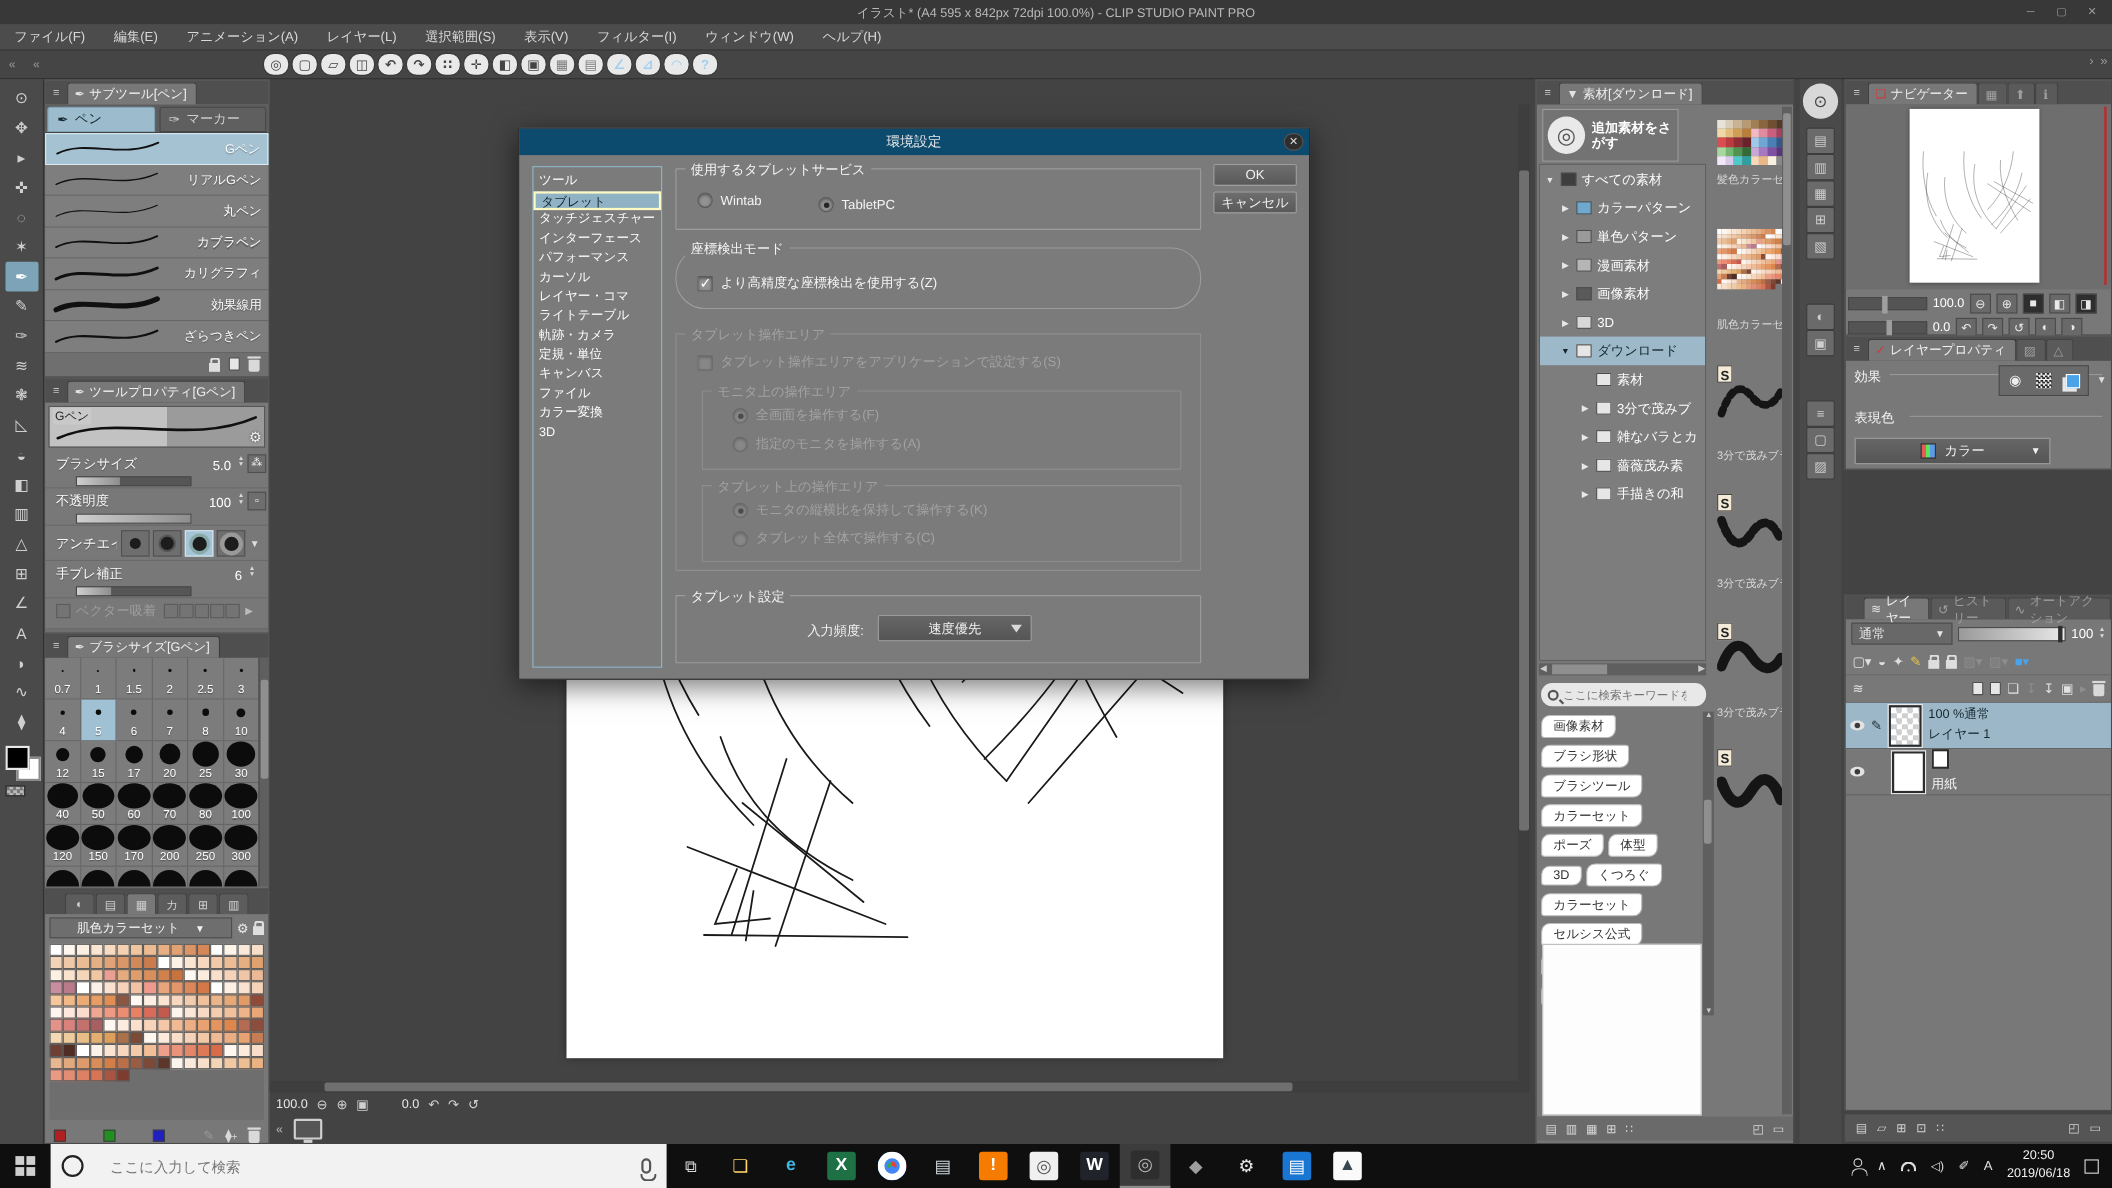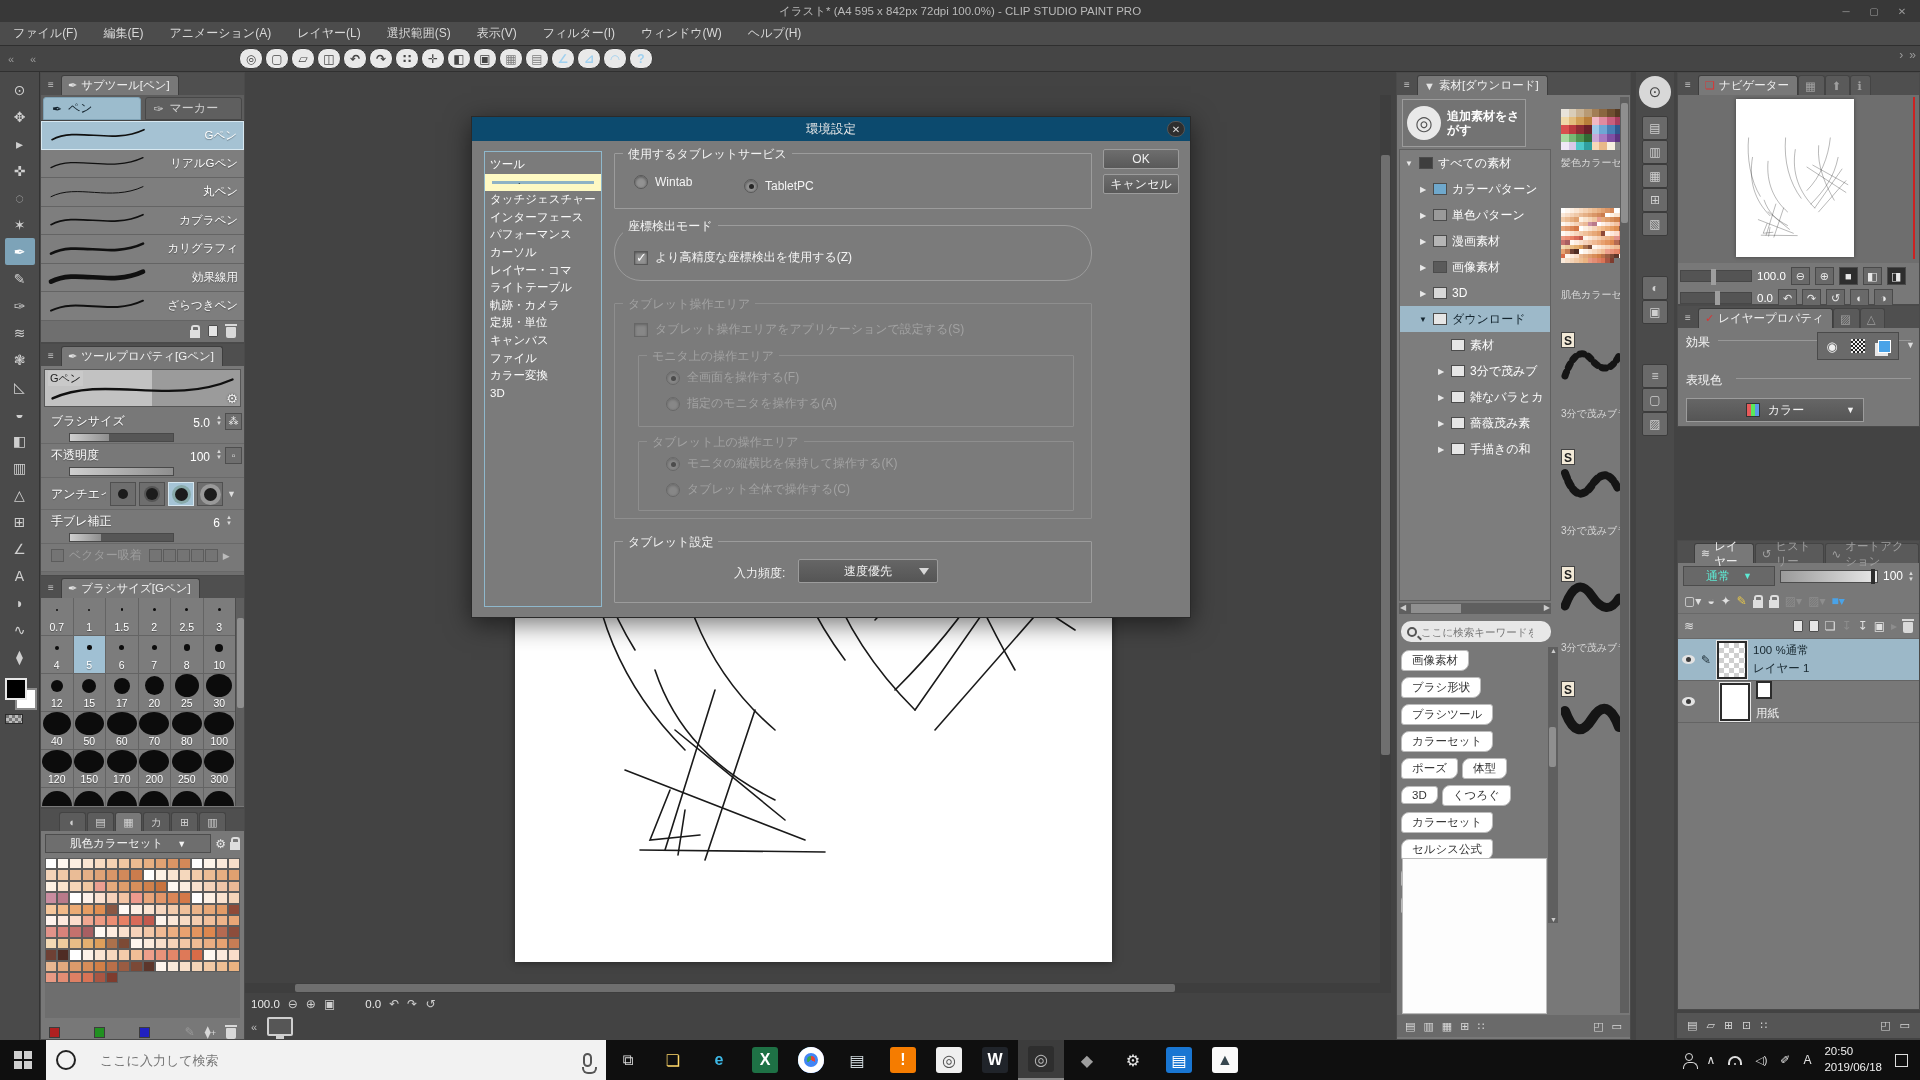--- a/index.html
+++ b/index.html
@@ -116,21 +116,21 @@
   .statrow2{left:245px;top:1013px;width:1146px;height:27px;display:flex;align-items:center;gap:10px;padding-left:6px;position:absolute;}
   .monico{width:26px;height:19px;border:2px solid #cfcfcf;border-radius:2px;position:relative;background:#565656;}
   .monico::after{content:"";position:absolute;left:7px;bottom:-5px;width:8px;height:3px;background:#cfcfcf;}
 
   
   .dlg{left:471px;top:116px;width:720px;height:502px;background:#7b7b7b;border:1px solid #2a2a2a;box-shadow:0 6px 24px rgba(0,0,0,.55);z-index:50;}
   .dlgtitle{height:24px;background:#0c4a6e;display:flex;align-items:center;justify-content:center;color:#e8e8e8;font-size:12.5px;position:relative;}
   .dlgclose{position:absolute;right:5px;top:4px;width:18px;height:16px;background:#2e2e2e;color:#ddd;border-radius:8px;display:flex;align-items:center;justify-content:center;font-size:10px;border:1px solid #555;}
   .dlglist{position:absolute;left:12px;top:34px;width:118px;height:456px;border:1px solid #8fb8cc;background:#7b7b7b;padding-top:4px;}
   .dlgli{height:17.6px;line-height:17.6px;padding-left:5px;font-size:11.5px;color:#fcfcfc;white-space:nowrap;overflow:hidden;}
-  .dlgli.sel{background:#8fb3c5;border:7px solid #fef9c3;color:#10222c;font-weight:bold;}
+  .dlgli.sel{background:#8fb3c5;border:2px solid #fef9c3;color:#10222c;}
   .grp{position:absolute;border:1px solid #9c9c9c;border-radius:1px;}
   .gt{position:absolute;top:-8px;left:8px;background:#7b7b7b;padding:0 5px;font-size:12px;color:#f4f4f4;white-space:nowrap;}
   .grp.dis{border-color:#8e8e8e;}
   .grp.dis .gt{color:#a2a2a2;}
   .ctl{position:absolute;display:flex;align-items:center;gap:7px;font-size:12px;color:#f4f4f4;}
   .ctl.dis{color:#a2a2a2;}
   .rad{width:14px;height:14px;border-radius:50%;background:#929292;border:1px solid #585858;box-shadow:inset 0 1px 3px rgba(0,0,0,.45);position:relative;flex:none;}
   .rad.on::after{content:"";position:absolute;left:4px;top:4px;width:5px;height:5px;border-radius:50%;background:#262626;}
   .chk{width:14px;height:14px;background:#929292;border:1px solid #585858;box-shadow:inset 0 1px 3px rgba(0,0,0,.45);position:relative;flex:none;}
   .chk.on::after{content:"✓";position:absolute;left:1px;top:-2px;color:#fff;font-size:13px;font-weight:bold;}
@@ -187,21 +187,21 @@
   .lppanel{left:1677px;top:305px;width:243px;height:122px;background:#787878;border:1px solid #4a4a4a;}
   .lpbtns{position:absolute;right:20px;top:26px;display:flex;gap:2px;background:#6a6a6a;border:1px solid #4a4a4a;padding:2px;}
   .lpb{width:24px;height:22px;display:flex;align-items:center;justify-content:center;font-size:13px;color:#eee;}
   .tonebox{width:14px;height:14px;background:repeating-conic-gradient(#222 0 25%,#eee 0 50%) 0 0/4px 4px;}
   .lcolor{width:13px;height:13px;background:#4aa3e8;border:1px solid #fff;box-shadow:-3px 3px 0 #e8e8e8;}
   .lpdrop{position:absolute;left:8px;top:92px;width:178px;height:24px;background:linear-gradient(#666,#555);border:1px solid #9c9c9c;display:flex;align-items:center;justify-content:center;gap:8px;color:#f2f2f2;font-size:12px;}
   .rgbbar{width:14px;height:14px;background:linear-gradient(90deg,#e85a5a 0 33%,#5ae85a 33% 66%,#5a9ae8 66%);border:1px solid #333;}
   .laypanel{left:1677px;top:540px;width:243px;height:470px;background:#787878;border:1px solid #4a4a4a;}
   .laytabs{display:flex;height:22px;background:#4f4f4f;align-items:flex-end;gap:1px;padding-left:16px;}
   .blendrow{height:26px;display:flex;align-items:center;gap:5px;padding:0 5px;}
-  .blenddd{width:92px;height:20px;background:#686868;border:1px solid #4c4c4c;display:flex;align-items:center;justify-content:space-between;padding:0 22px;color:#5eead4;font-size:12px;}
+  .blenddd{width:92px;height:20px;background:#686868;border:1px solid #4c4c4c;display:flex;align-items:center;justify-content:space-between;padding:0 6px;color:#e5e5e5;font-size:12px;}
   .opac{flex:1;height:13px;border:1px solid #4c4c4c;background:linear-gradient(90deg,#9a9a9a,#e8e8e8),repeating-conic-gradient(#777 0 25%,#aaa 0 50%) 0 0/8px 8px;position:relative;}
   .ophandle{position:absolute;right:2px;top:-2px;width:4px;height:15px;background:#2e2e2e;}
   .iconrow{height:25px;display:flex;align-items:center;gap:6px;padding:0 6px;color:#e0e0e0;font-size:12px;border-bottom:1px solid #696969;}
   .layrow{height:42px;display:flex;align-items:center;gap:6px;border-bottom:1px solid #646464;padding:0 4px;position:relative;}
   .layrow.sel{background:#9cb8c8;color:#14252f;}
   .laythumb{width:30px;height:38px;border:2px solid #2c2c2c;outline:1px solid #e8e8e8;background:#fff;flex:none;}
   .laythumb.checker{background:repeating-conic-gradient(#cfcfcf 0 25%,#fff 0 50%) 0 0/10px 10px;}
   .laytxt{font-size:11.5px;line-height:1.5;color:#17272f;}
   .laytxt.plain{color:#f4f4f4;}
   .papericn{width:16px;height:18px;background:#fff;border:2px solid #2c2c2c;position:relative;}
@@ -215,21 +215,21 @@
   .tsearch{width:560px;height:40px;background:#f2f2f2;display:flex;align-items:center;gap:24px;padding:0 10px;}
   .cortana{width:20px;height:20px;border:2.5px solid #222;border-radius:50%;flex:none;}
   .tsearch input{flex:1;border:none;background:transparent;font-size:13px;color:#333;outline:none;}
   .micic{width:9px;height:14px;border:2px solid #555;border-radius:5px;position:relative;margin-right:4px;}
   .micic::after{content:"";position:absolute;left:-3px;top:12px;width:11px;height:5px;border:2px solid #555;border-top:none;border-radius:0 0 6px 6px;}
   .tvbtn{width:44px;height:40px;display:flex;align-items:center;justify-content:center;color:#d8d8d8;font-size:15px;}
   .tapp{width:46px;height:40px;display:flex;align-items:center;justify-content:center;position:relative;}
   .tapp.active{background:#3c3c3c;border-bottom:2px solid #8a8a8a;}
   .tglyph{width:26px;height:26px;display:flex;align-items:center;justify-content:center;font-size:16px;font-weight:bold;border-radius:3px;}
   .tray{margin-left:auto;display:flex;align-items:center;gap:13px;padding-right:12px;color:#e2e2e2;}
-  .clockblk{text-align:left;font-size:11.5px;line-height:1.35;color:#f0f0f0;}
+  .clockblk{text-align:center;font-size:11.5px;line-height:1.35;color:#f0f0f0;}
   .ppl{width:8px;height:8px;border:1.5px solid #ddd;border-radius:50%;position:relative;margin-top:-6px;}
   .ppl::after{content:"";position:absolute;left:-3px;top:8px;width:13px;height:6px;border:1.5px solid #ddd;border-bottom:none;border-radius:6px 6px 0 0;}
   .wifiic{width:14px;height:9px;border:2px solid #ddd;border-bottom:none;border-radius:10px 10px 0 0;position:relative;}
   .wifiic::after{content:"";position:absolute;left:4px;top:5px;width:2px;height:2px;background:#ddd;border-radius:50%;}
   .acic{width:13px;height:13px;border:1.5px solid #ddd;}
   .volic{display:flex;align-items:center;color:#ddd;font-size:11px;}
 </style>
 </head>
 <body>
 

